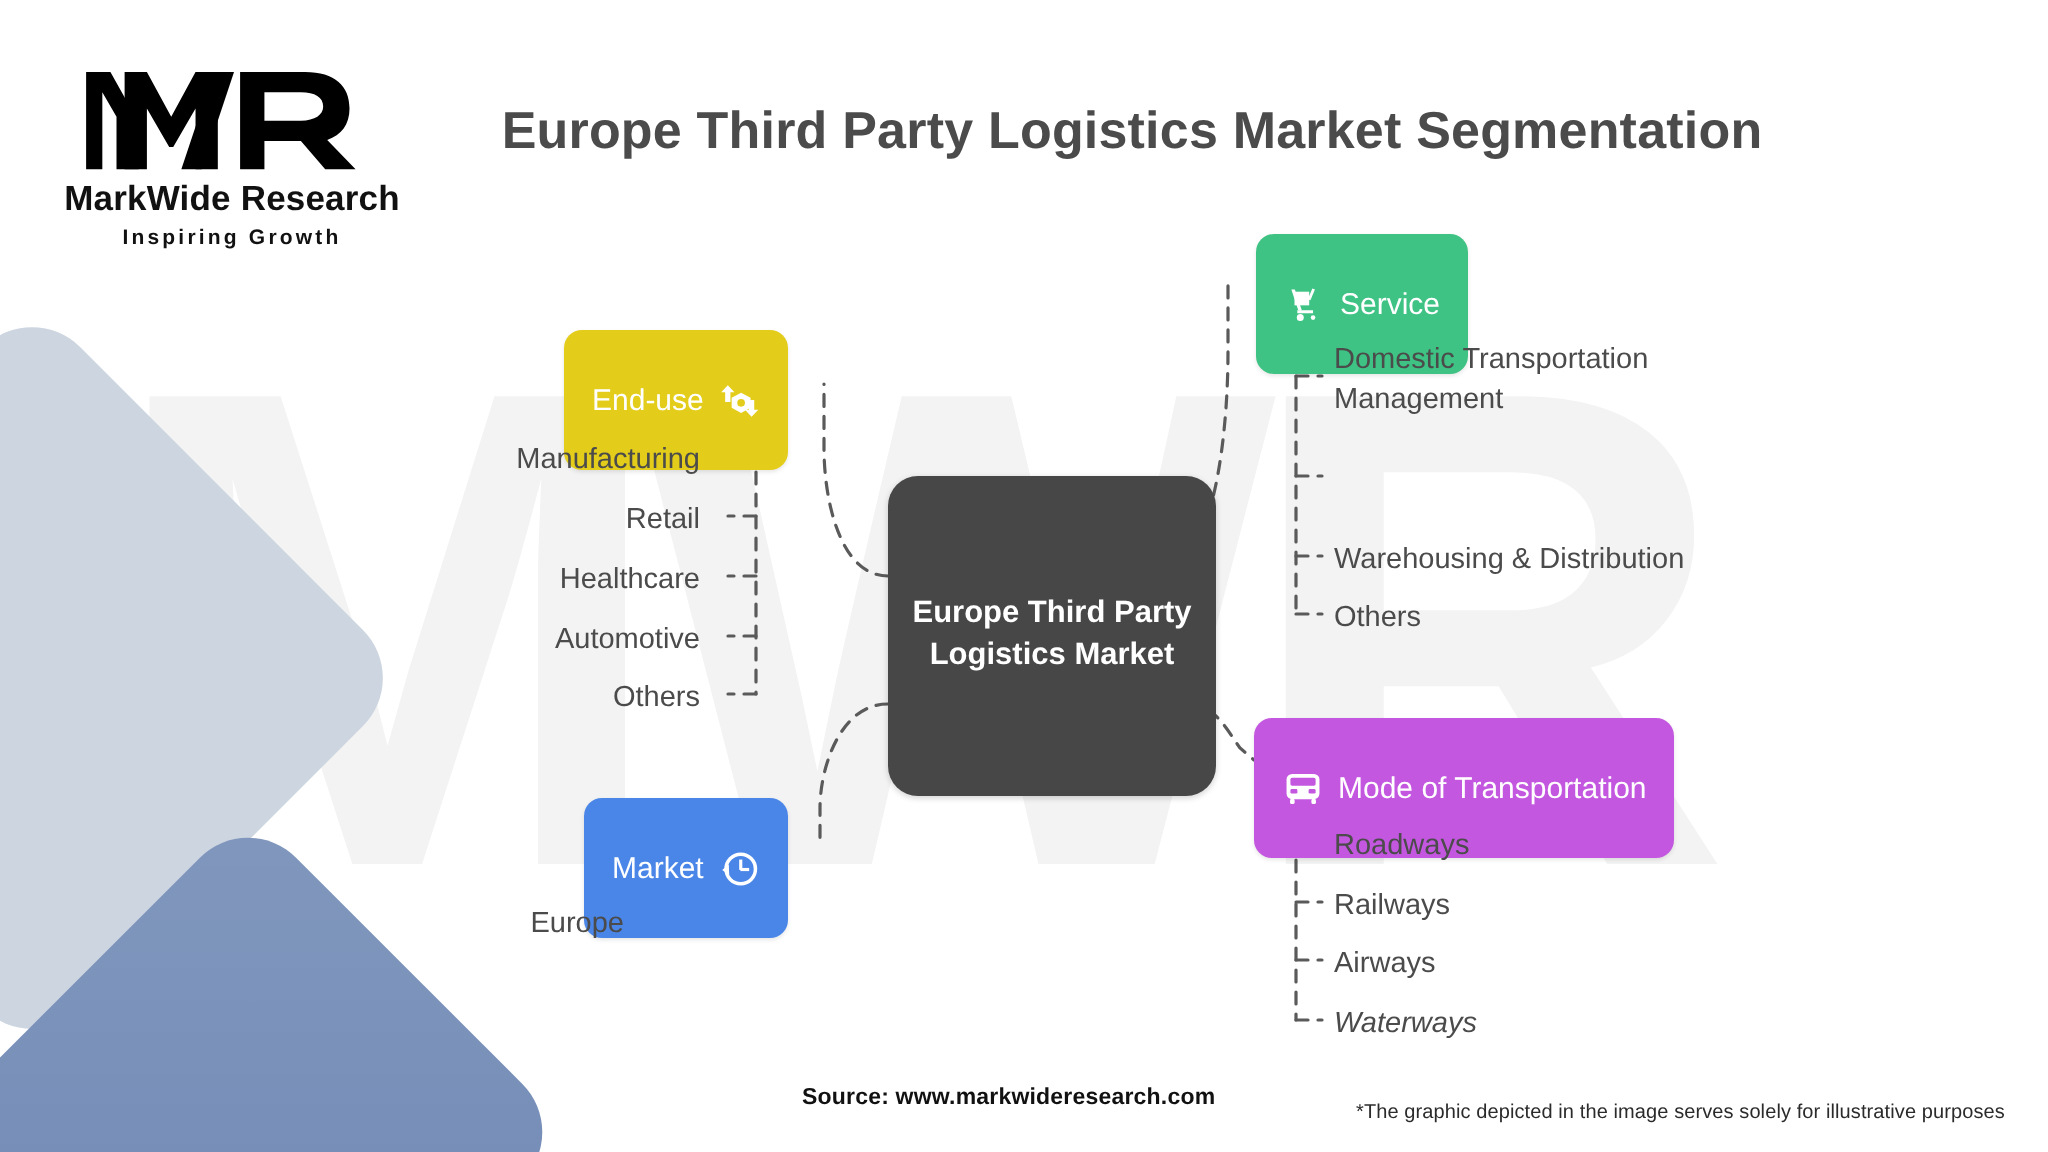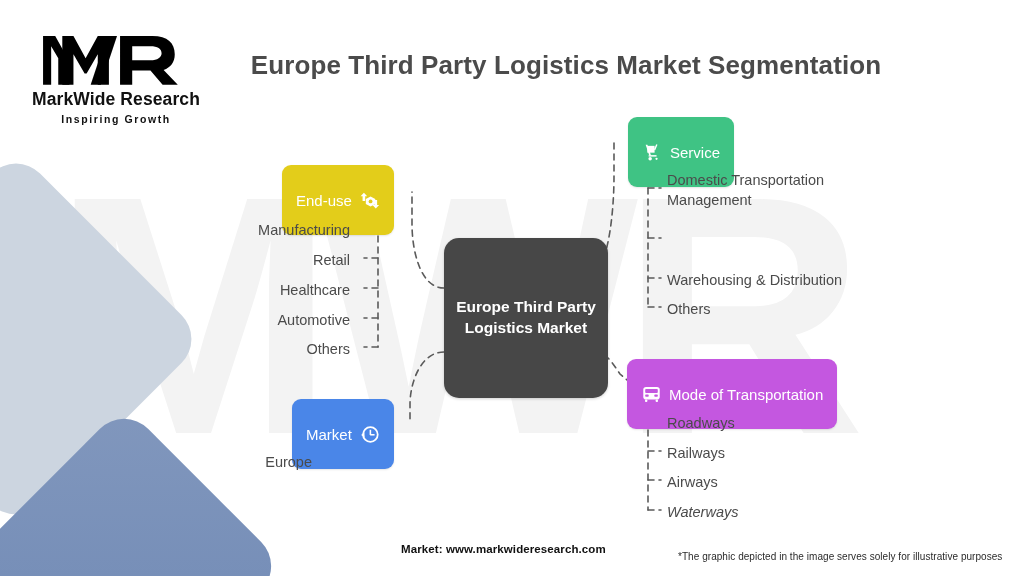--- a/index.html
+++ b/index.html
@@ -320,14 +320,14 @@
   <div class="leaf right wrap" style="left:667px; top:170px;">Domestic Transportation Management</div>
   <div class="leaf right" style="left:667px; top:270px;">Warehousing &amp; Distribution</div>
   <div class="leaf right" style="left:667px; top:299px;">Others</div>
 
   <div class="leaf right" style="left:667px; top:413px;text-align:right;">Roadways</div>
   <div class="leaf right" style="left:667px; top:443px;">Railways</div>
   <div class="leaf right" style="left:667px; top:472px;">Airways</div>
   <div class="leaf right" style="left:667px; top:502px;font-style:italic;">Waterways</div>
 </div>
 
-<div class="source">Market: www.markwideresearch.com</div>
+<div class="source">Source: www.markwideresearch.com</div>
 <div class="disclaimer">*The graphic depicted in the image serves solely for illustrative purposes</div>
 
 </body></html>

